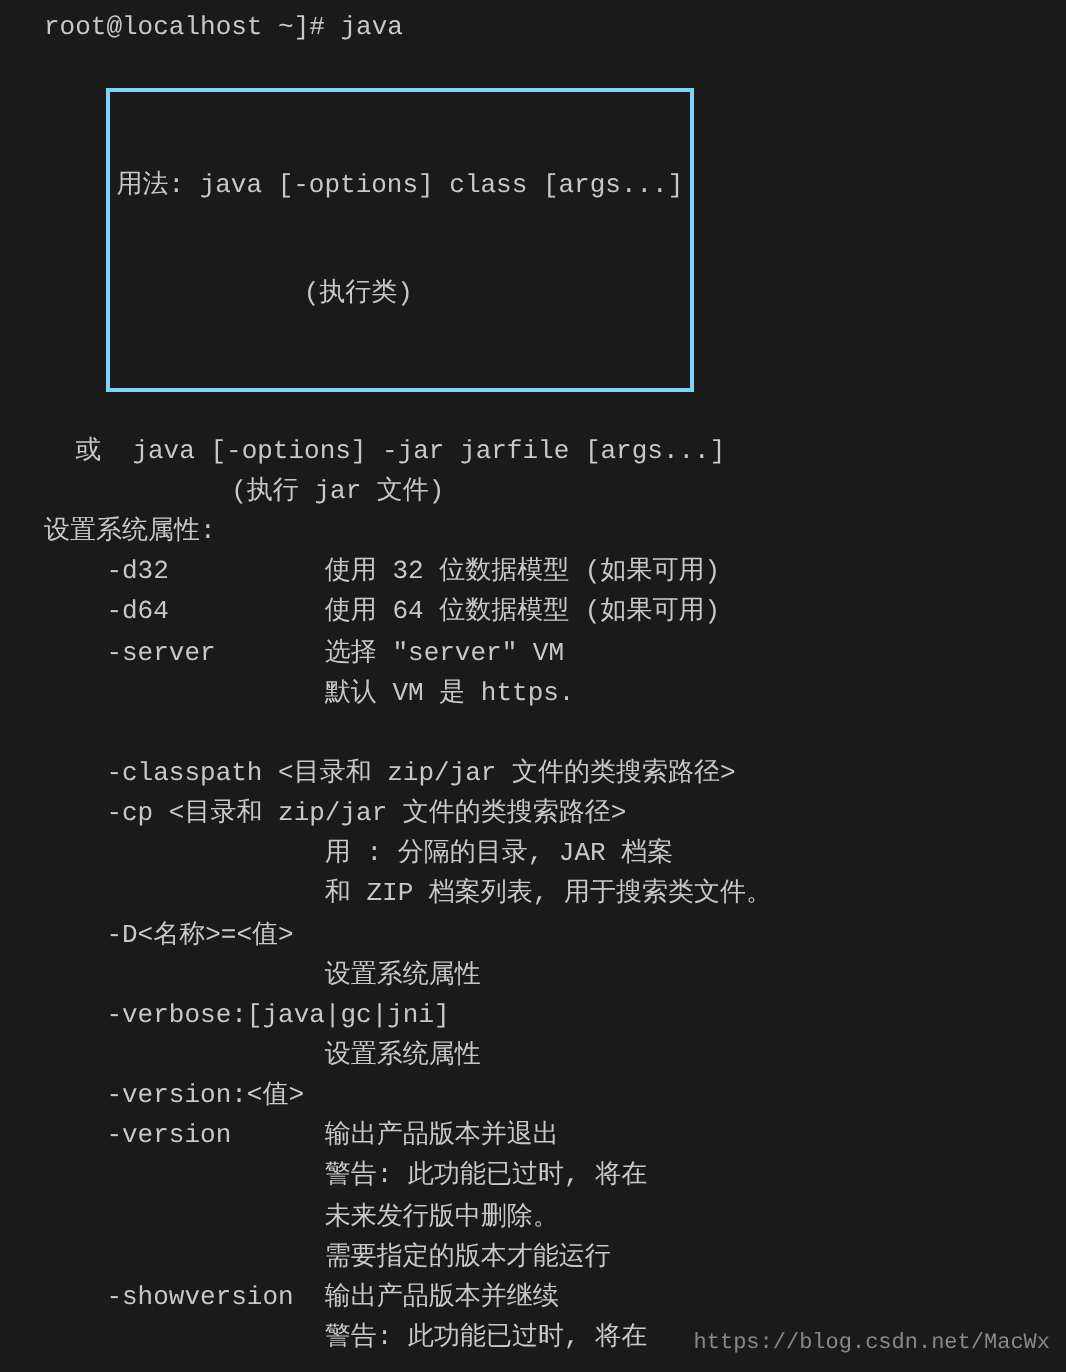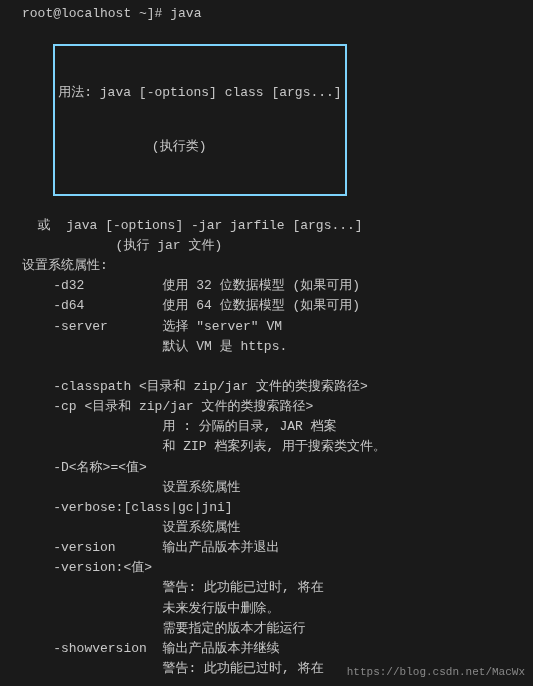--- a/index.html
+++ b/index.html
@@ -66,24 +66,24 @@
   <span class="line">    -d64          使用 64 位数据模型 (如果可用)</span>
   <span class="line">    -server       选择 "server" VM</span>
   <span class="line">                  默认 VM 是 https.</span>
   <span class="line">&nbsp;</span>
   <span class="line">    -classpath &lt;目录和 zip/jar 文件的类搜索路径&gt;</span>
   <span class="line">    -cp &lt;目录和 zip/jar 文件的类搜索路径&gt;</span>
   <span class="line">                  用 : 分隔的目录, JAR 档案</span>
   <span class="line">                  和 ZIP 档案列表, 用于搜索类文件。</span>
   <span class="line">    -D&lt;名称&gt;=&lt;值&gt;</span>
   <span class="line">                  设置系统属性</span>
-  <span class="line">    -verbose:[class|gc|jni]</span>
+  <span class="line">    -verbose:[java|gc|jni]</span>
   <span class="line">                  设置系统属性</span>
+  <span class="line">    -version:&lt;值&gt;</span>
   <span class="line">    -version      输出产品版本并退出</span>
-  <span class="line">    -version:&lt;值&gt;</span>
   <span class="line">                  警告: 此功能已过时, 将在</span>
   <span class="line">                  未来发行版中删除。</span>
   <span class="line">                  需要指定的版本才能运行</span>
   <span class="line">    -showversion  输出产品版本并继续</span>
   <span class="line">                  警告: 此功能已过时, 将在</span>
 
   <div class="watermark">https://blog.csdn.net/MacWx</div>
 </div>
 
 </body></html>

